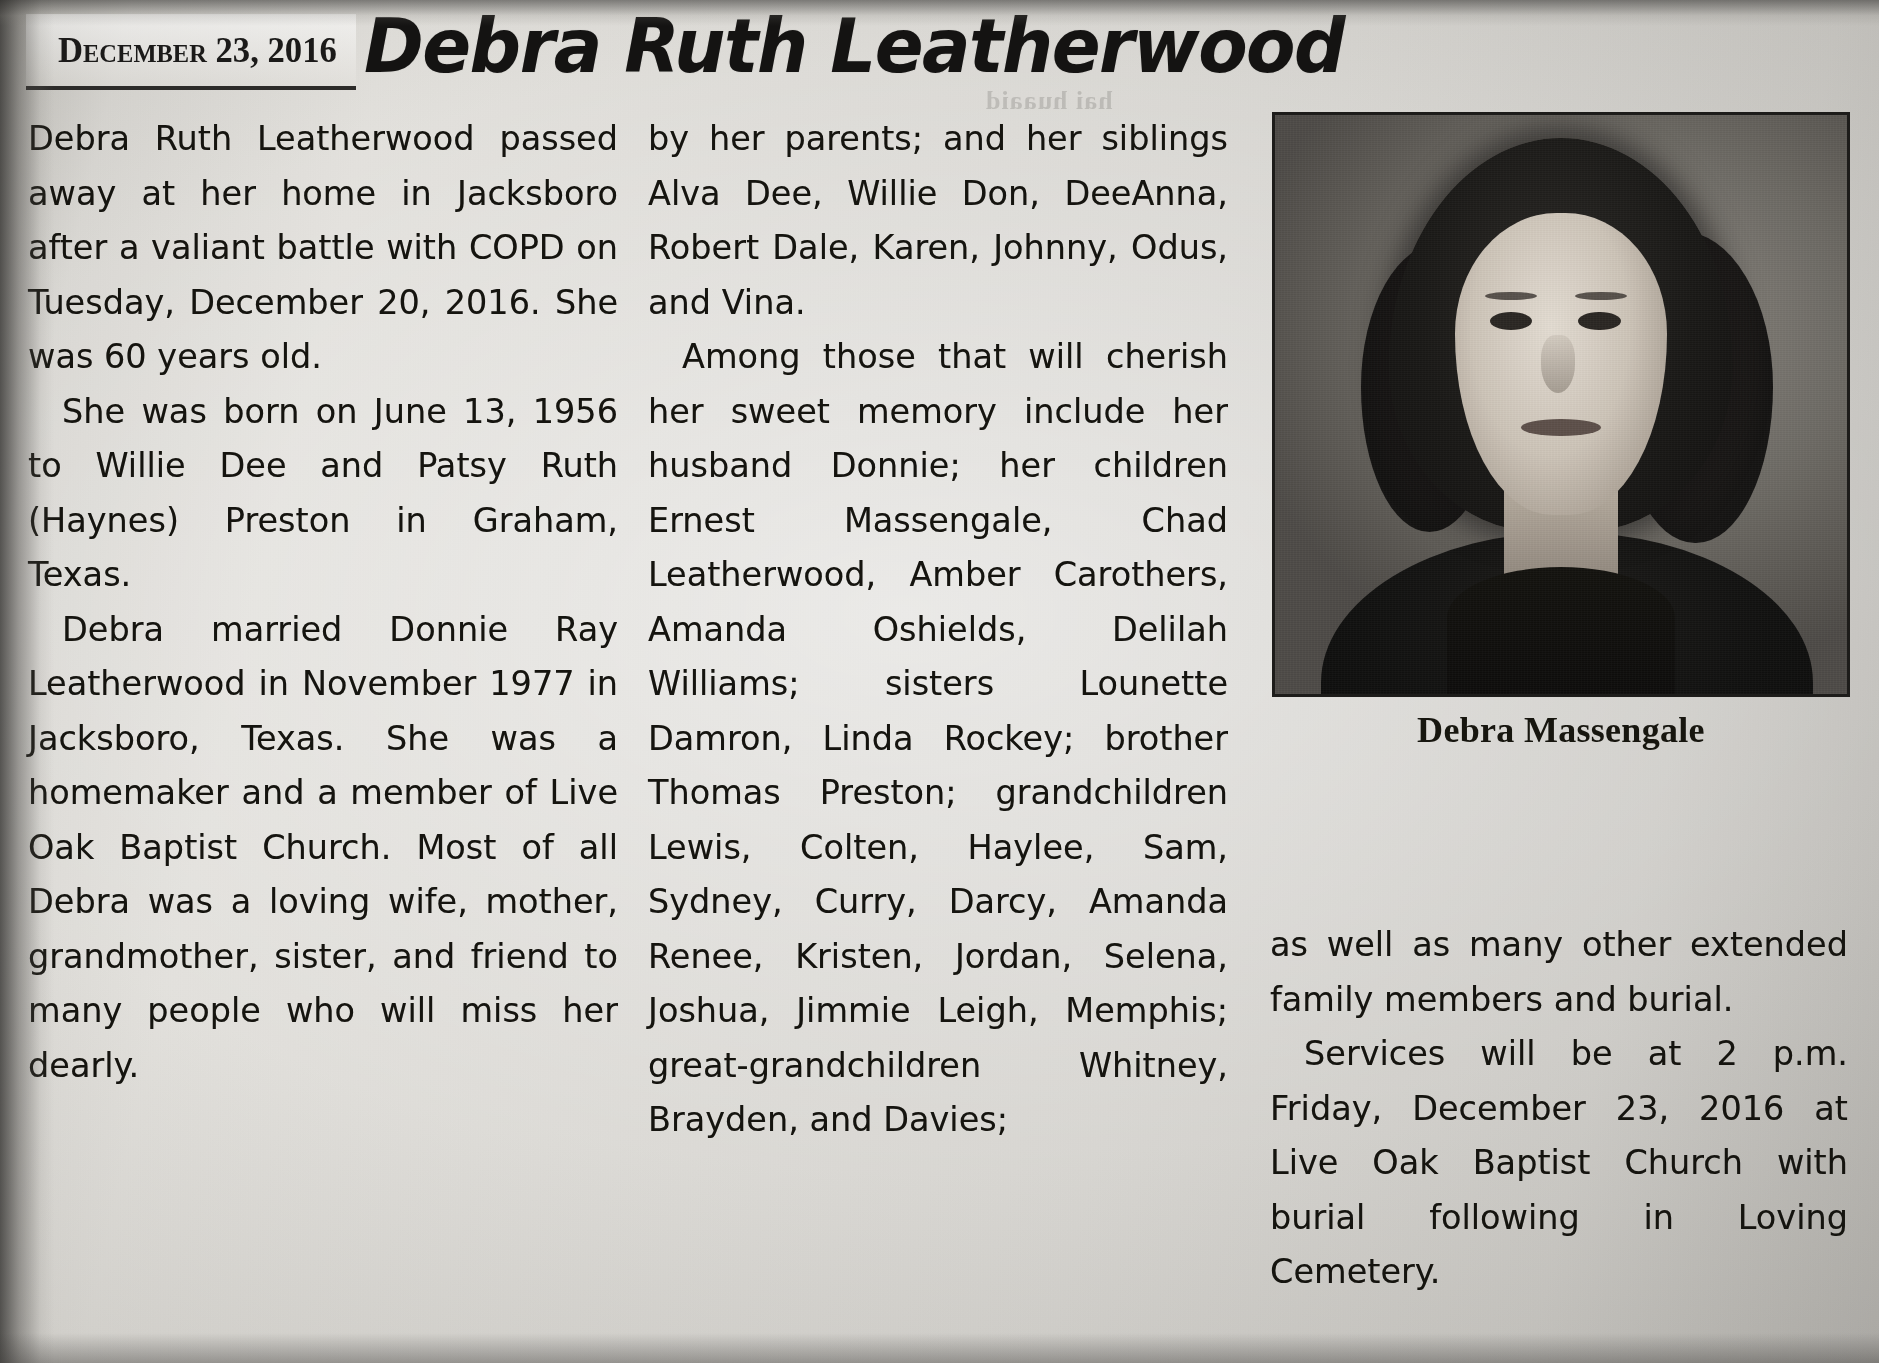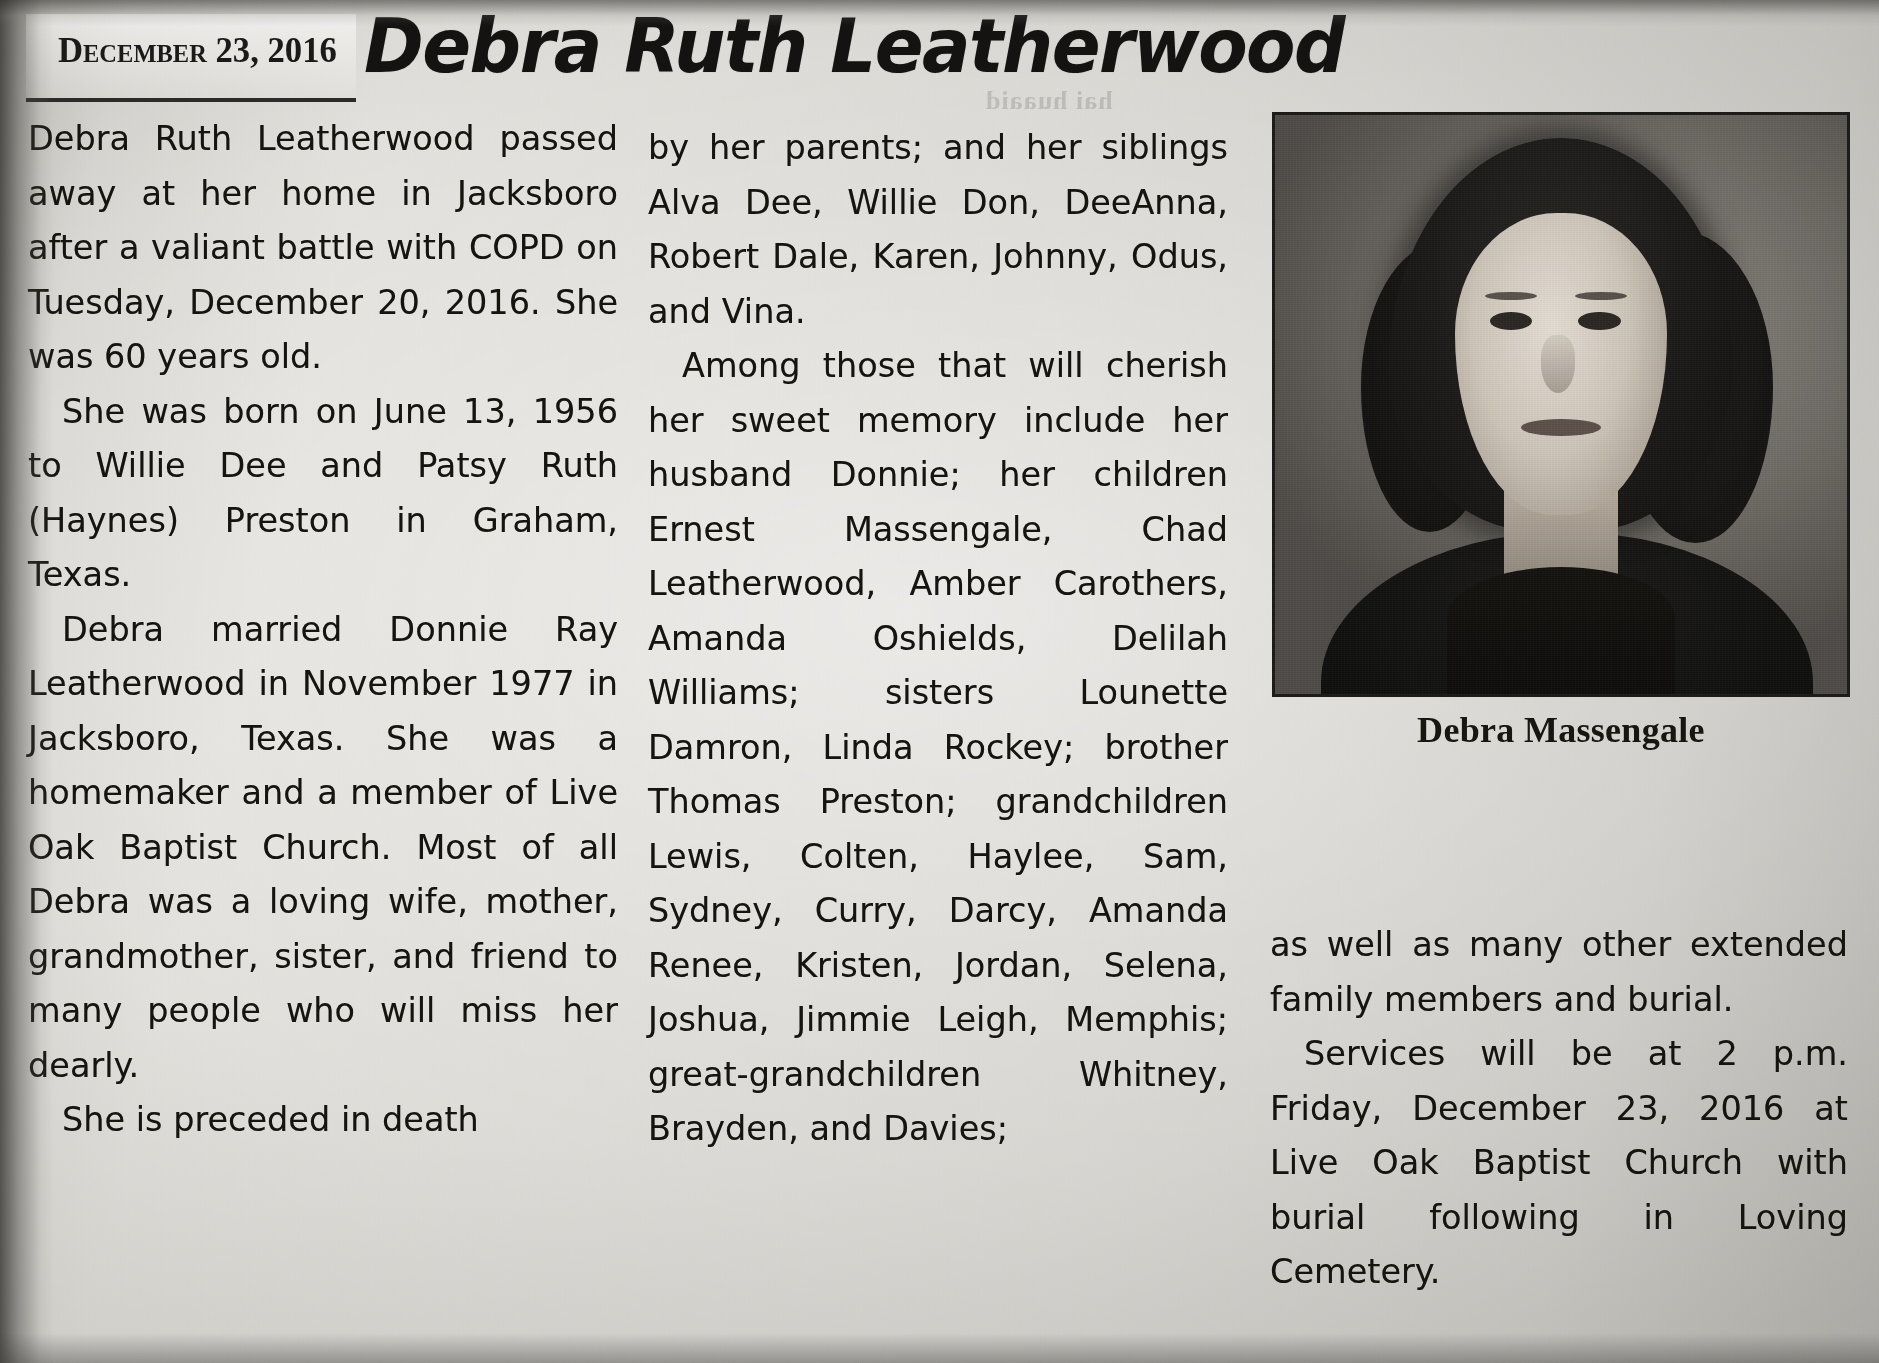--- a/index.html
+++ b/index.html
@@ -56,21 +56,21 @@
     position: absolute;
     left: 0; top: 0;
     width: 100%;
     height: 108px;
   }
   .date-plate {
     position: absolute;
     left: 26px;
     top: 14px;
     width: 330px;
-    height: 88px;
+    height: 76px;
     background: linear-gradient(180deg, rgba(255,255,255,0.58), rgba(228,226,221,0.35));
     border-bottom: 4px solid #2c2b29;
     box-sizing: border-box;
   }
   .date-text {
     position: absolute;
     left: 32px;
     top: 16px;
     font-family: "Liberation Serif", serif;
     font-weight: bold;
@@ -131,21 +131,21 @@
     hyphens: none;
     text-shadow: 0 0 .6px rgba(0,0,0,0.25);
   }
   .col p {
     margin: 0;
   }
   .col p + p {
     text-indent: 34px;
   }
   #col1 { left: 28px;  width: 590px; }
-  #col2 { left: 648px; width: 580px; margin-top: 9px; }
+  #col2 { left: 648px; width: 580px; }
   #col3 { left: 1270px; width: 578px; top: 806px; }
 
   
   .photo-wrap {
     position: absolute;
     left: 1272px;
     top: 0px;
     width: 578px;
     height: 585px;
   }
@@ -301,21 +301,20 @@
     <div class="headline">Debra Ruth Leatherwood</div>
     <div class="ghost-text">hai huaaid</div>
   </div>
 
   <div class="body-area">
 
     <div class="col" id="col1">
       <p>Debra Ruth Leatherwood passed away at her home in Jacksboro after a valiant battle with COPD on Tuesday, December 20, 2016. She was 60 years old.</p>
       <p>She was born on June 13, 1956 to Willie Dee and Patsy Ruth (Haynes) Preston in Graham, Texas.</p>
       <p>Debra married Donnie Ray Leatherwood in November 1977 in Jacksboro, Texas. She was a homemaker and a member of Live Oak Baptist Church. Most of all Debra was a loving wife, mother, grandmother, sister, and friend to many people who will miss her dearly.</p>
-      <p>She is preceded in death</p>
     </div>
 
     <div class="col" id="col2">
       <p>by her parents; and her siblings Alva Dee, Willie Don, DeeAnna, Robert Dale, Karen, Johnny, Odus, and Vina.</p>
       <p>Among those that will cherish her sweet memory include her husband Donnie; her children Ernest Massengale, Chad Leatherwood, Amber Carothers, Amanda Oshields, Delilah Williams; sisters Lounette Damron, Linda Rockey; brother Thomas Preston; grandchildren Lewis, Colten, Haylee, Sam, Sydney, Curry, Darcy, Amanda Renee, Kristen, Jordan, Selena, Joshua, Jimmie Leigh, Memphis; great-grandchildren Whitney, Brayden, and Davies;</p>
     </div>
 
     <div class="photo-wrap">
       <div class="photo">
         <div class="photo-bg"></div>

